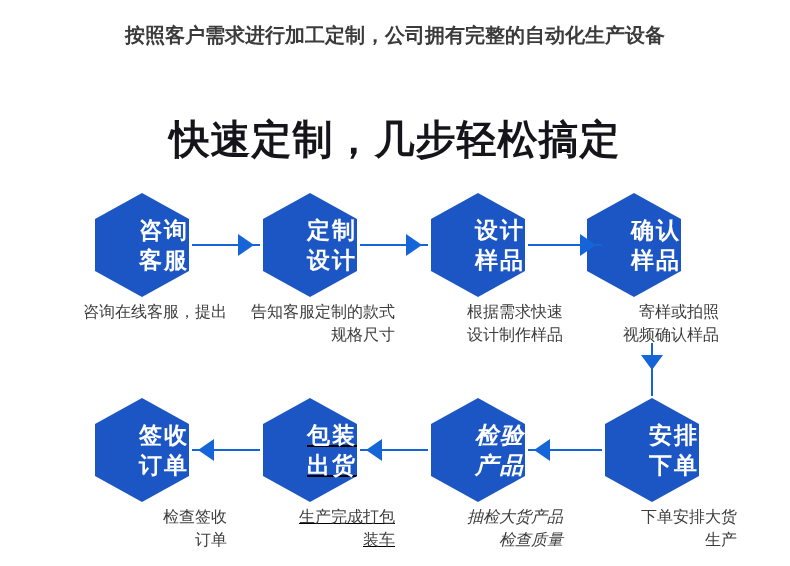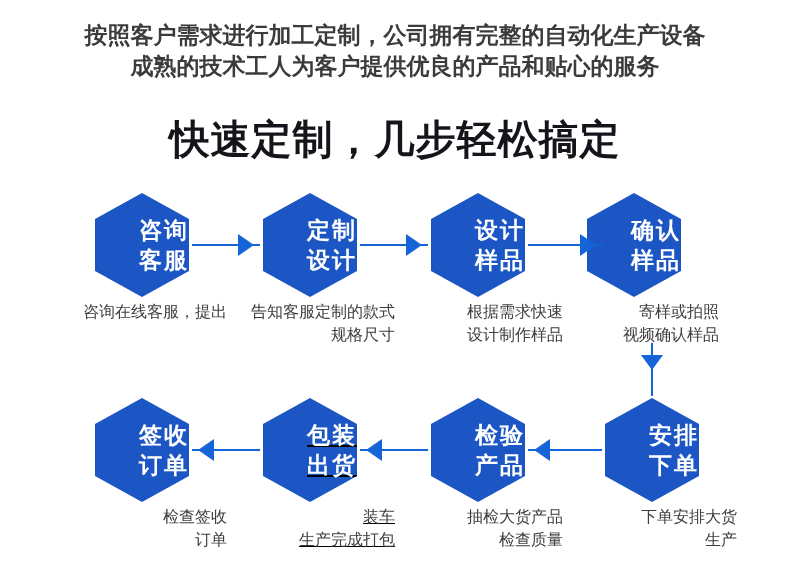--- a/index.html
+++ b/index.html
@@ -2,21 +2,21 @@
 <html style="--hexagon: #1b56c4; --arrow: #1565d8; --title: #14141a; --subtitle: #3b3b3b; --caption: #3d3d3d;"><head>
 <meta charset="utf-8">
 <style>
   html,body{margin:0;padding:0;background:#ffffff;}
   .canvas{
     position:relative;width:790px;height:566px;margin:0 auto;background:#ffffff;
     font-family:"Liberation Sans","DejaVu Sans",sans-serif;overflow:hidden;
   }
   .subtitle{
     position:absolute;top:20px;left:0;width:100%;text-align:center;
-    font-size:23px;line-height:31px;font-weight:600;color:var(--subtitle,#3b3b3b);
+    font-size:20px;line-height:31px;font-weight:600;color:var(--subtitle,#3b3b3b);
   }
   .main-title{
     position:absolute;top:112px;left:0;width:100%;text-align:center;
     font-size:40px;font-weight:700;color:var(--title,#14141a);letter-spacing:1px;
   }
   .step{position:absolute;width:170px;}
   .hex{
     width:94px;height:104px;margin:0 auto;background:var(--hexagon,#1b56c4);
     clip-path:polygon(50% 0,100% 25%,100% 75%,50% 100%,0 75%,0 25%);
     display:flex;align-items:center;justify-content:flex-end;
@@ -49,21 +49,20 @@
     border-top:15px solid var(--arrow,#1565d8);
   }
 </style>
 </head>
 <body>
 
 <div class="canvas">
 
   <div class="subtitle">
     <div>按照客户需求进行加工定制，公司拥有完整的自动化生产设备</div>
-    <div>成熟的技术工人为客户提供优良的产品和贴心的服务</div>
   </div>
 
   <div class="main-title">快速定制，几步轻松搞定</div>
 
   <div class="step" style="left:57px;top:193px;">
     <div class="hex">
       <div class="hex-text">
         <div>咨询</div>
         <div>客服</div>
       </div>
@@ -144,26 +143,26 @@
   </div>
 
   <div class="step" style="left:225px;top:398px;text-decoration:underline;">
     <div class="hex">
       <div class="hex-text">
         <div>包装</div>
         <div>出货</div>
       </div>
     </div>
     <div class="caption">
+      <div>生产完成打包</div>
       <div>装车</div>
-      <div>生产完成打包</div>
     </div>
   </div>
 
-  <div class="step" style="left:393px;top:398px;">
+  <div class="step" style="left:393px;top:398px;font-style:italic;">
     <div class="hex">
       <div class="hex-text">
         <div>检验</div>
         <div>产品</div>
       </div>
     </div>
     <div class="caption">
       <div>抽检大货产品</div>
       <div>检查质量</div>
     </div>

